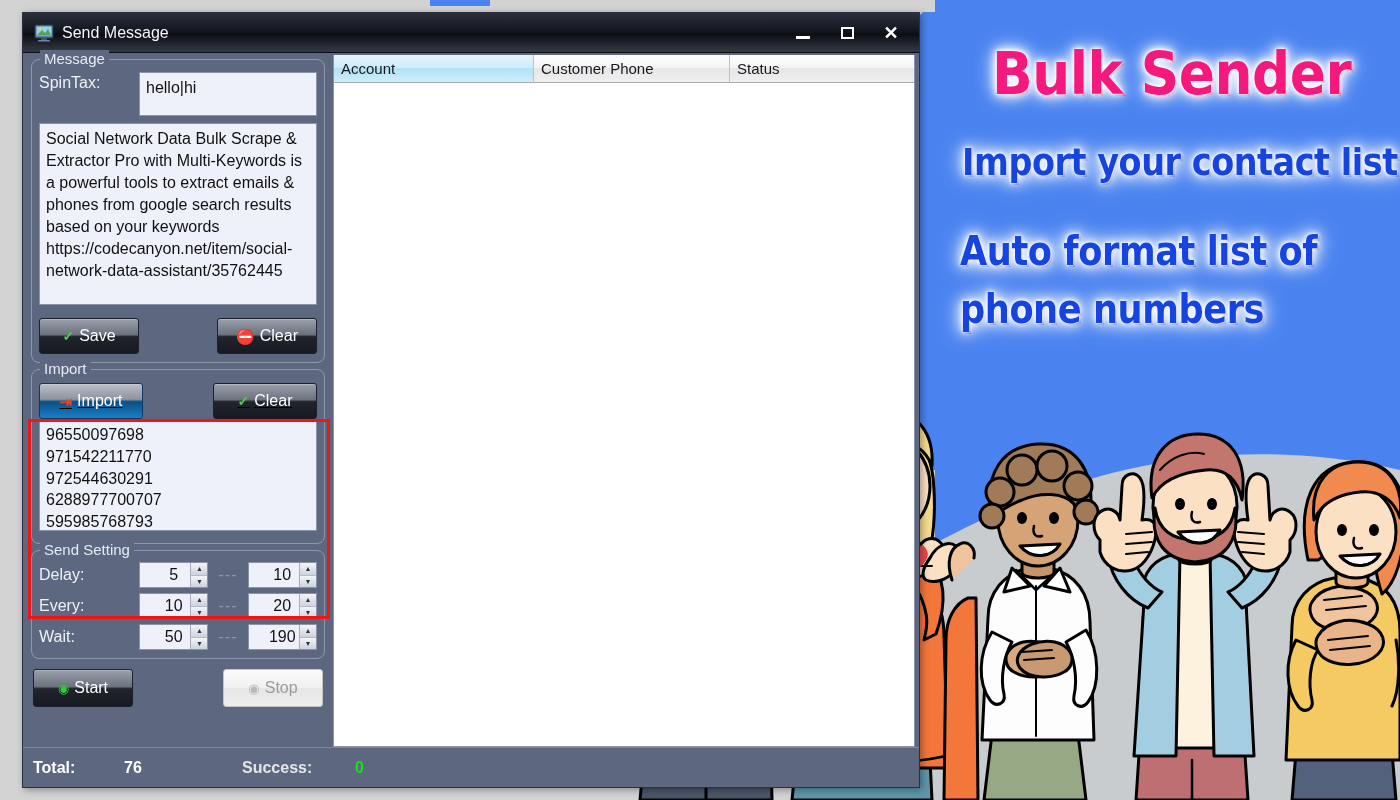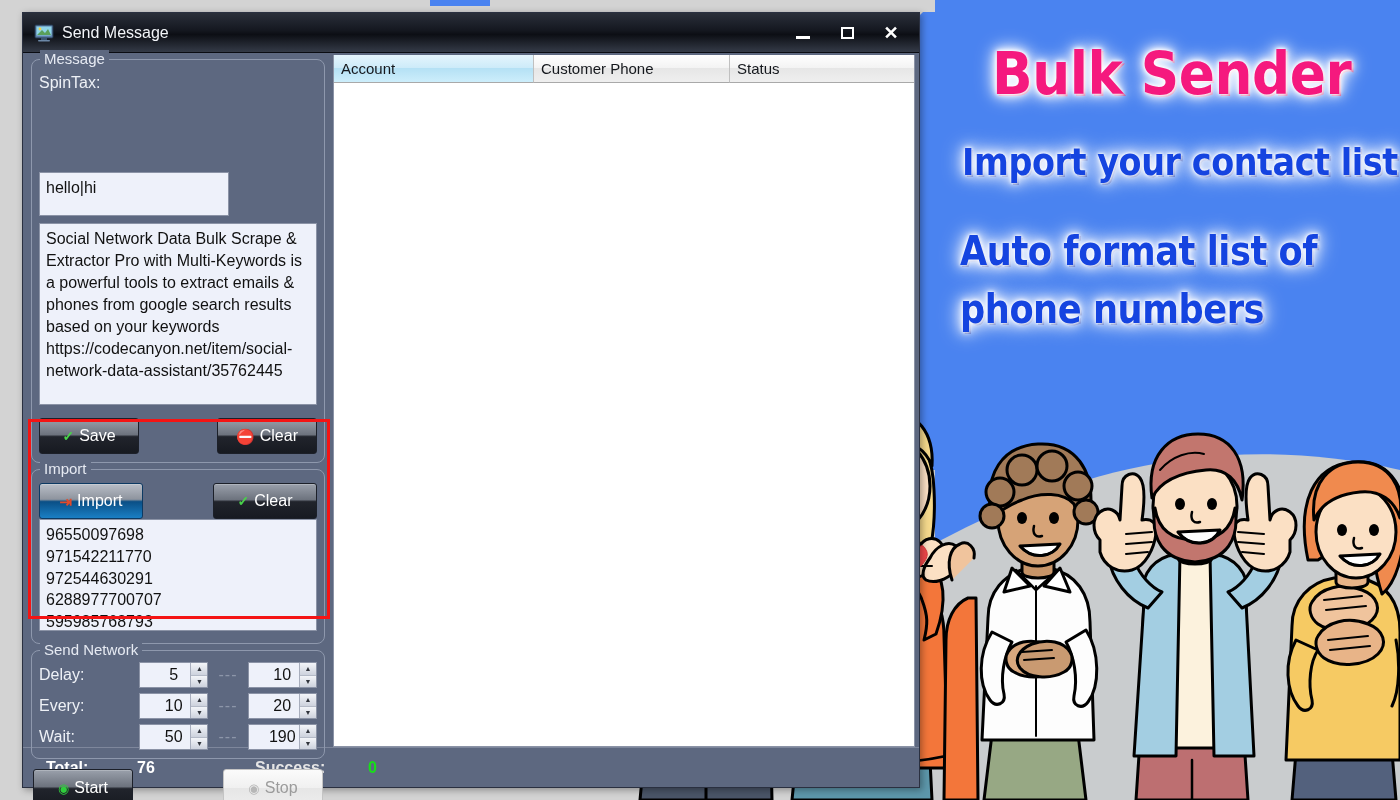--- a/index.html
+++ b/index.html
@@ -108,21 +108,21 @@
     margin-bottom: 6px;
     padding: 6px 7px 8px 7px;
     position: relative;
   }
   .gb-title {
     position: absolute; top: -10px; left: 8px;
     background: #5d6880; padding: 0 4px;
     color: #e6eaf2; font-size: 15px;
   }
 
-  .field-row { display: flex; align-items: flex-start; margin-top: 6px; flex-direction: column; }
+  .field-row { display: flex; align-items: flex-start; margin-top: 6px; }
   .field-label { color: #eef1f6; font-size: 16px; width: 100px; flex: 0 0 100px; padding-top: 2px; }
 
   .txtbox {
     background: #eef1fa; border: 1px solid #8b93a6;
     color: #111; font-size: 16px;
     font-family: "Liberation Sans", sans-serif;
     padding: 4px 6px; outline: none;
     line-height: 1.38;
     resize: none;
   }
@@ -151,21 +151,21 @@
     box-shadow: none;
   }
   .ic { font-size: 14px; line-height: 1; }
   .ic-check { color: #49d24a; font-weight: bold; }
   .ic-ban { color: #e02020; font-size: 15px; font-weight: bold; }
   .ic-import { color: #e24a2a; font-size: 15px; font-weight: bold; }
   .ic-play { color: #2fcc3c; font-size: 13px; }
   .ic-stop { color: #b7b7b7; font-size: 13px; }
 
   
-  #import-group { border: 1px solid #8e98ad; }
+  #import-group { border: 1px solid #8e98ad; text-decoration: underline; }
   #import-highlight {
     position: absolute; left: 5px; top: 366px;
     width: 302px; height: 200px;
     border: 3px solid #f41414;
     pointer-events: none; z-index: 40;
   }
   #import-list {
     width: 100%; height: 112px; 
     font-size: 16px; line-height: 1.36; overflow: hidden;
   }
@@ -230,21 +230,21 @@
     background: #5d6880;
     border-top: 1px solid #7e879c;
     display: flex; align-items: center;
     padding-left: 10px;
     gap: 0px;
   }
   .sb-label { font-size: 16px; font-weight: bold; color: #ffffff; }
   .sb-value { font-size: 16px; font-weight: bold; color: #ffffff; margin-left: 13px; }
   .sb-label.success { color: #e5e5e5; }
   .sb-value.success { color: #17e117; }
-  #sb-total-label { width: 78px; margin-left: 13px; }
+  #sb-total-label { width: 78px; }
   #sb-total-value { width: 118px; }
   #sb-success-label { width: 100px; }
 </style>
 </head>
 <body>
 
 <div id="promo-backdrop">
   <svg viewBox="0 0 1400 800" xmlns="http://www.w3.org/2000/svg">
     <rect x="0" y="0" width="1400" height="800" fill="#d3d3d3"></rect>
 
@@ -559,21 +559,21 @@
         </div>
         <textarea class="txtbox" id="import-list" style="">96550097698
 971542211770
 972544630291
 6288977700707
 595985768793</textarea>
       </div>
       <div id="import-highlight"></div>
 
       <div class="groupbox" id="send-setting-group">
-        <span class="gb-title">Send Network</span>
+        <span class="gb-title">Send Setting</span>
 
         <div class="spin-row">
           <span class="spin-label">Delay:</span>
           <div class="spinner">
             <span class="sval">5</span>
             <div class="spin-arrows">
                 <div>▲</div>
                 <div style="border-bottom:none;">▼</div>
               </div>
           </div>

